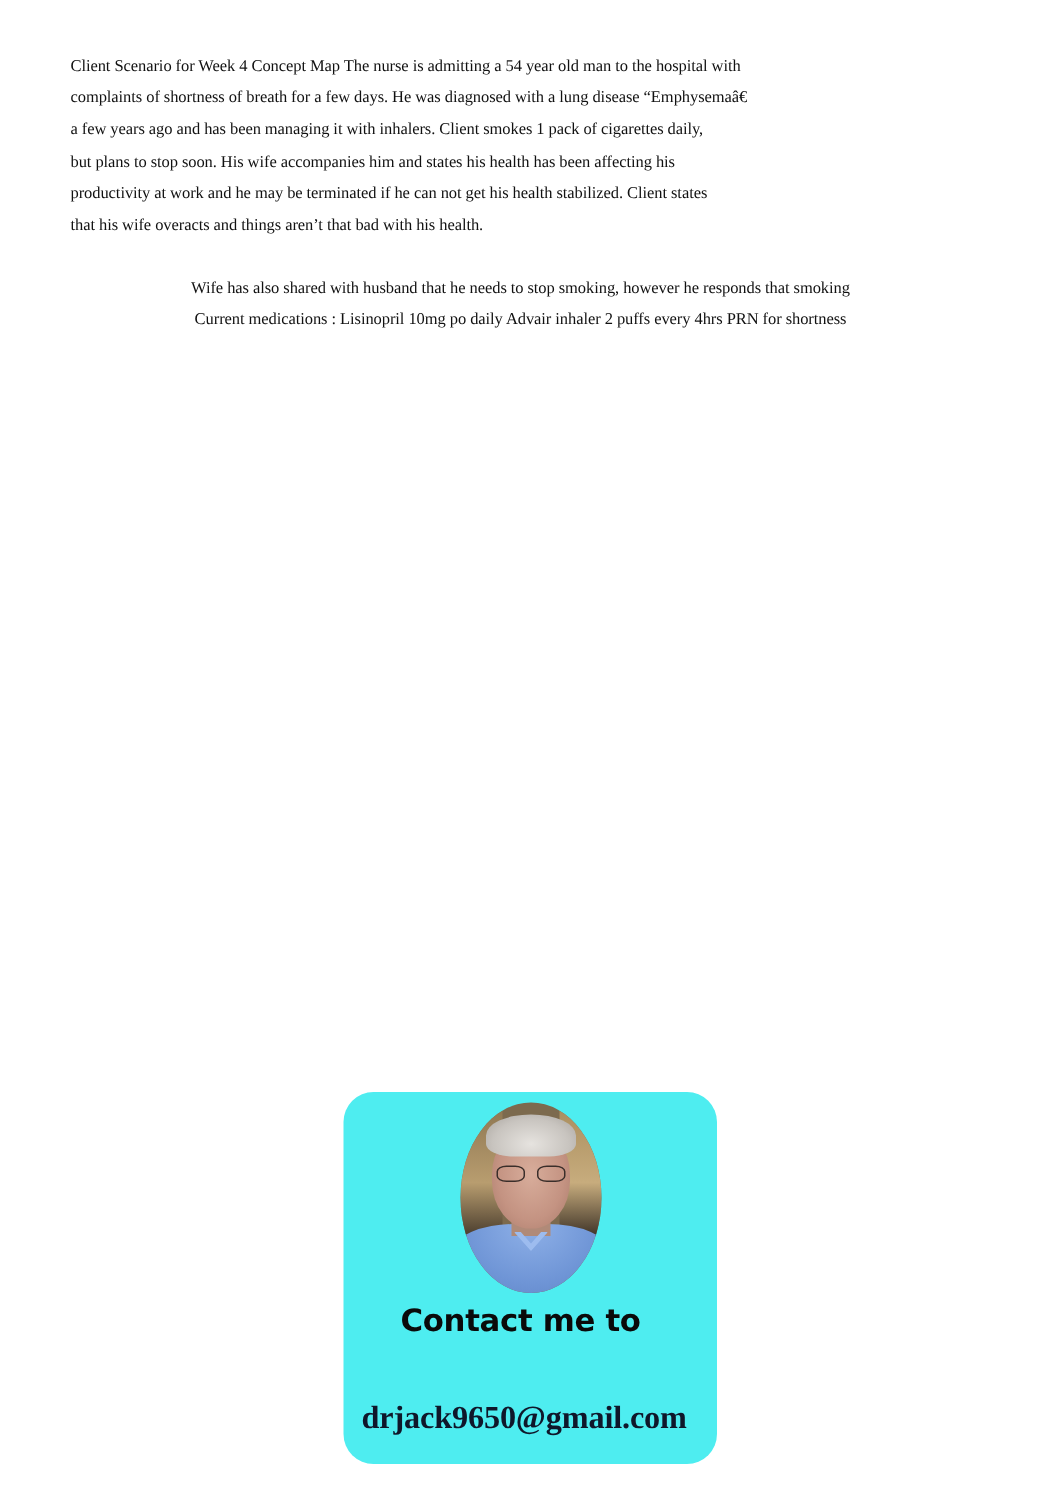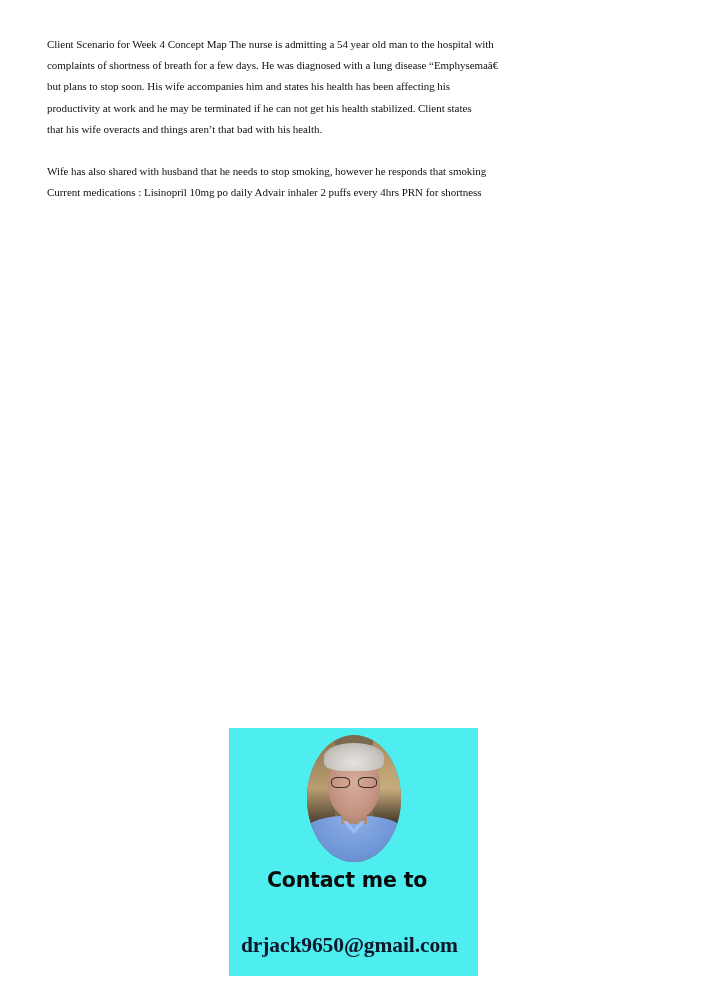--- a/index.html
+++ b/index.html
@@ -26,28 +26,30 @@
     }
     .line {
       display: block;
       font-size: 11px;
       line-height: 21.2px;
       white-space: nowrap;
       letter-spacing: -0.05px;
     }
     .para + .para {
       margin-top: 21px;
+      text-align: center;
     }
     .promo {
       position: absolute;
       left: 229px;
       top: 728px;
       width: 249px;
       height: 248px;
       background: #4eedf0;
+      border-radius: 20px;
     }
     .photo {
       position: absolute;
       left: 78px;
       top: 7px;
       width: 94px;
       height: 127px;
       border-radius: 50%;
       overflow: hidden;
       background: #7c6a4e;
@@ -118,20 +120,21 @@
       letter-spacing: -0.1px;
     }
   </style>
 </head>
 <body>
 
 <div class="doc">
   <p class="para">
     <span class="line">Client Scenario for Week 4 Concept Map The nurse is admitting a 54 year old man to the hospital with</span>
     <span class="line">complaints of shortness of breath for a few days. He was diagnosed with a lung disease “Emphysemaâ€</span>
+    <span class="line">a few years ago and has been managing it with inhalers. Client smokes 1 pack of cigarettes daily,</span>
     <span class="line">but plans to stop soon. His wife accompanies him and states his health has been affecting his</span>
     <span class="line">productivity at work and he may be terminated if he can not get his health stabilized. Client states</span>
     <span class="line">that his wife overacts and things aren’t that bad with his health.</span>
   </p>
   <p class="para">
     <span class="line">Wife has also shared with husband that he needs to stop smoking, however he responds that smoking</span>
     <span class="line">Current medications : Lisinopril 10mg po daily Advair inhaler 2 puffs every 4hrs PRN for shortness</span>
   </p>
 </div>
 

